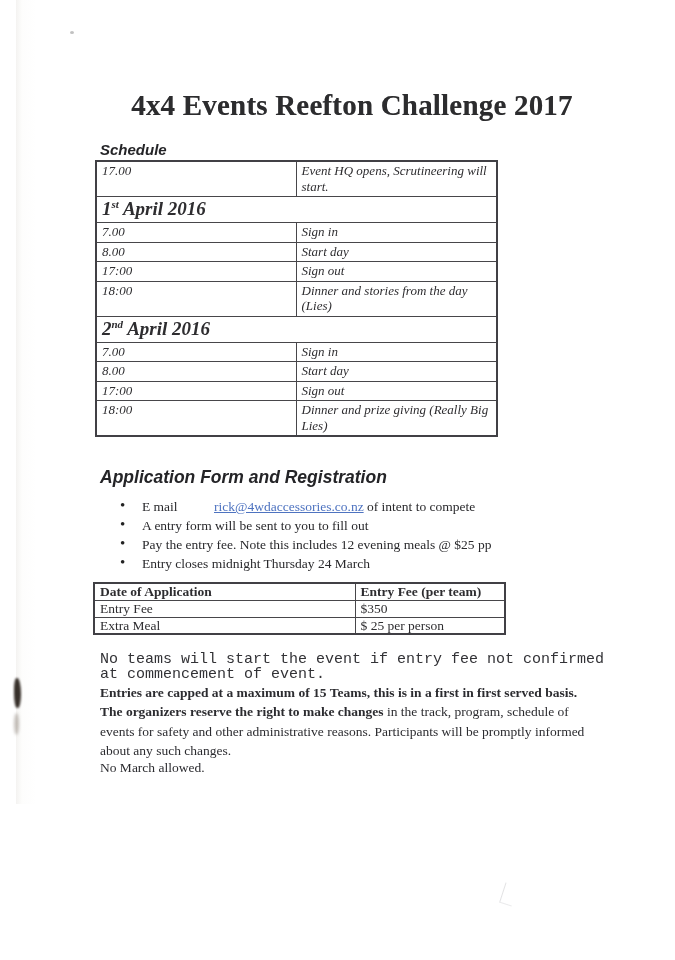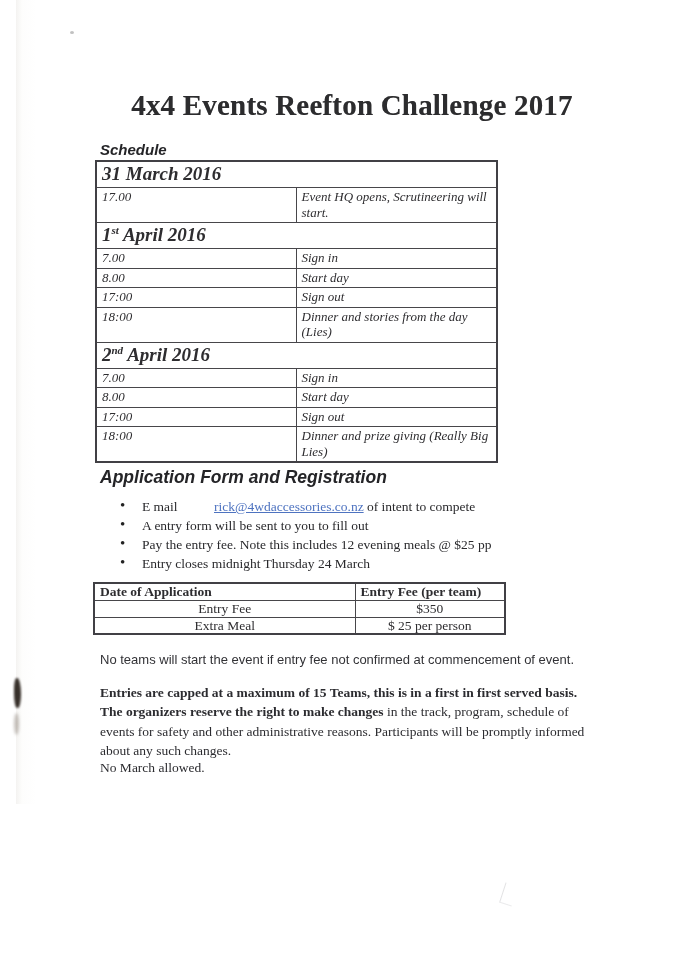--- a/index.html
+++ b/index.html
@@ -67,38 +67,38 @@
   }
   .schedule-table .r-date sup{font-size:11px;line-height:0;}
   .schedule-table .r-item td{
     font-size:13px;font-style:italic;line-height:15.5px;height:13px;
   }
   .fee-table{left:77px;top:582px;width:411px;border:2px solid #414045;}
   .fee-table td{padding:0 5px;font-size:13.5px;line-height:15.5px;}
   .fee-table .col-item{width:261px;}
   .fee-table .col-fee{width:150px;}
   .fee-table .r-head td{font-weight:bold;height:16px;}
-  .fee-table .r-row td{height:14.5px;text-align:center;}
+  .fee-table .r-row td{height:14.5px;}
   
   .bullet-list{
     position:absolute;left:104px;top:499px;margin:0;padding:0;
     list-style:none;width:420px;
     font-size:13.5px;line-height:15px;color:#29292c;
   }
   .bullet-list li{position:relative;padding-left:22px;margin-bottom:4px;}
   .bullet-list li::before{
     content:"\2022";position:absolute;left:0;top:-1px;font-size:15px;color:#222;
   }
   .link{color:#4e73c0;text-decoration:underline;cursor:pointer;margin-left:33px;}
   
   .para{position:absolute;left:84px;margin:0;}
   .p1{
     top:652px;width:520px;
-    font-family:Liberation Sans, sans-serif;
-    font-size:13px;line-height:15px;color:#323236;
+    font-family:Liberation Mono, monospace;
+    font-size:15px;line-height:15px;color:#323236;
   }
   .p2{
     top:683px;width:503px;
     font-size:13.5px;line-height:19.3px;color:#2c2c30;
   }
   .p2 .bold{font-weight:bold;}
   .p3{
     top:760px;width:400px;
     font-size:13.5px;line-height:16px;color:#2c2c30;
   }
@@ -117,23 +117,20 @@
 
   <h2 class="sec-heading schedule-heading">Schedule</h2>
 
   <table class="schedule-table">
     <colgroup>
         <col class="col-time">
         <col class="col-event">
       </colgroup>
     <tbody>
 
-      <tr class="r-date">
-        <td colspan="2"><span>31 March 2016</span><sup></sup><span></span></td>
-      </tr>
       <tr class="r-item">
         <td>17.00</td>
         <td>Event HQ opens, Scrutineering will start.</td>
       </tr>
 
       <tr class="r-date">
         <td colspan="2"><span>1</span><sup>st</sup><span> April 2016</span></td>
       </tr>
       <tr class="r-item">
         <td>7.00</td>

